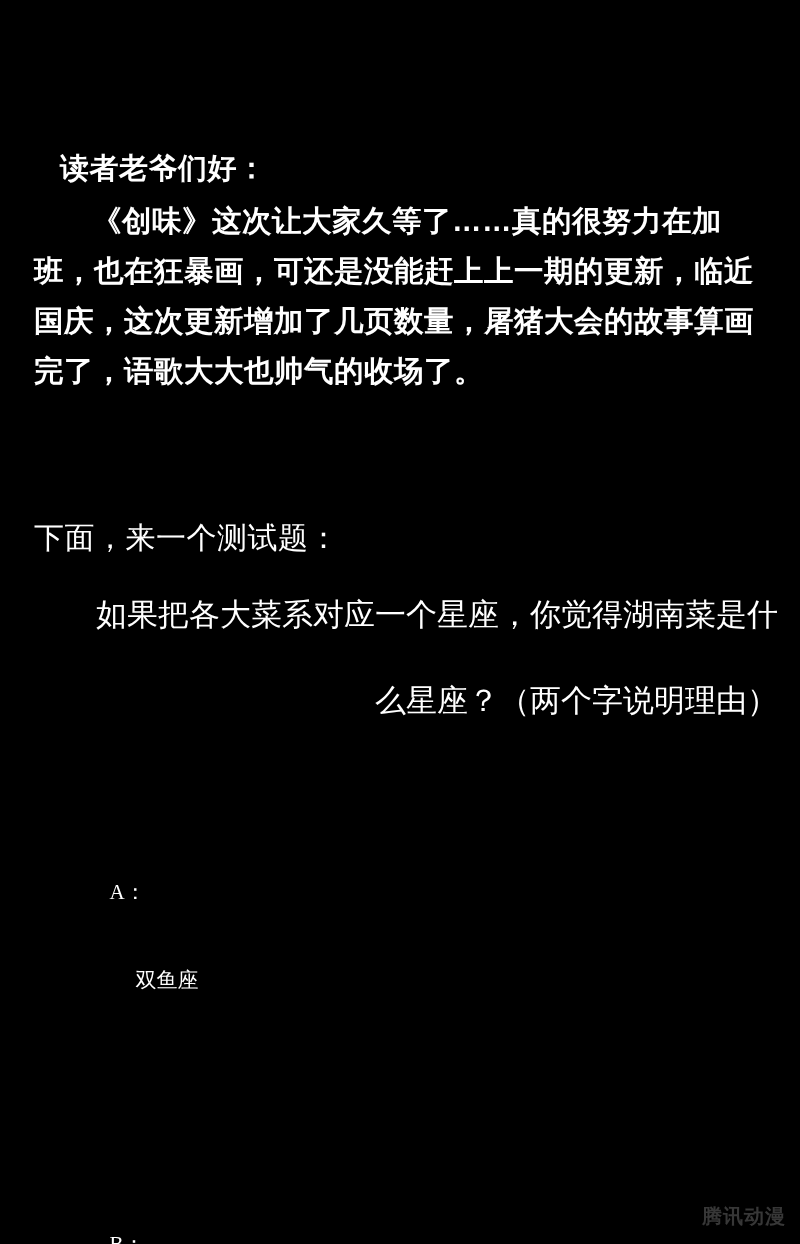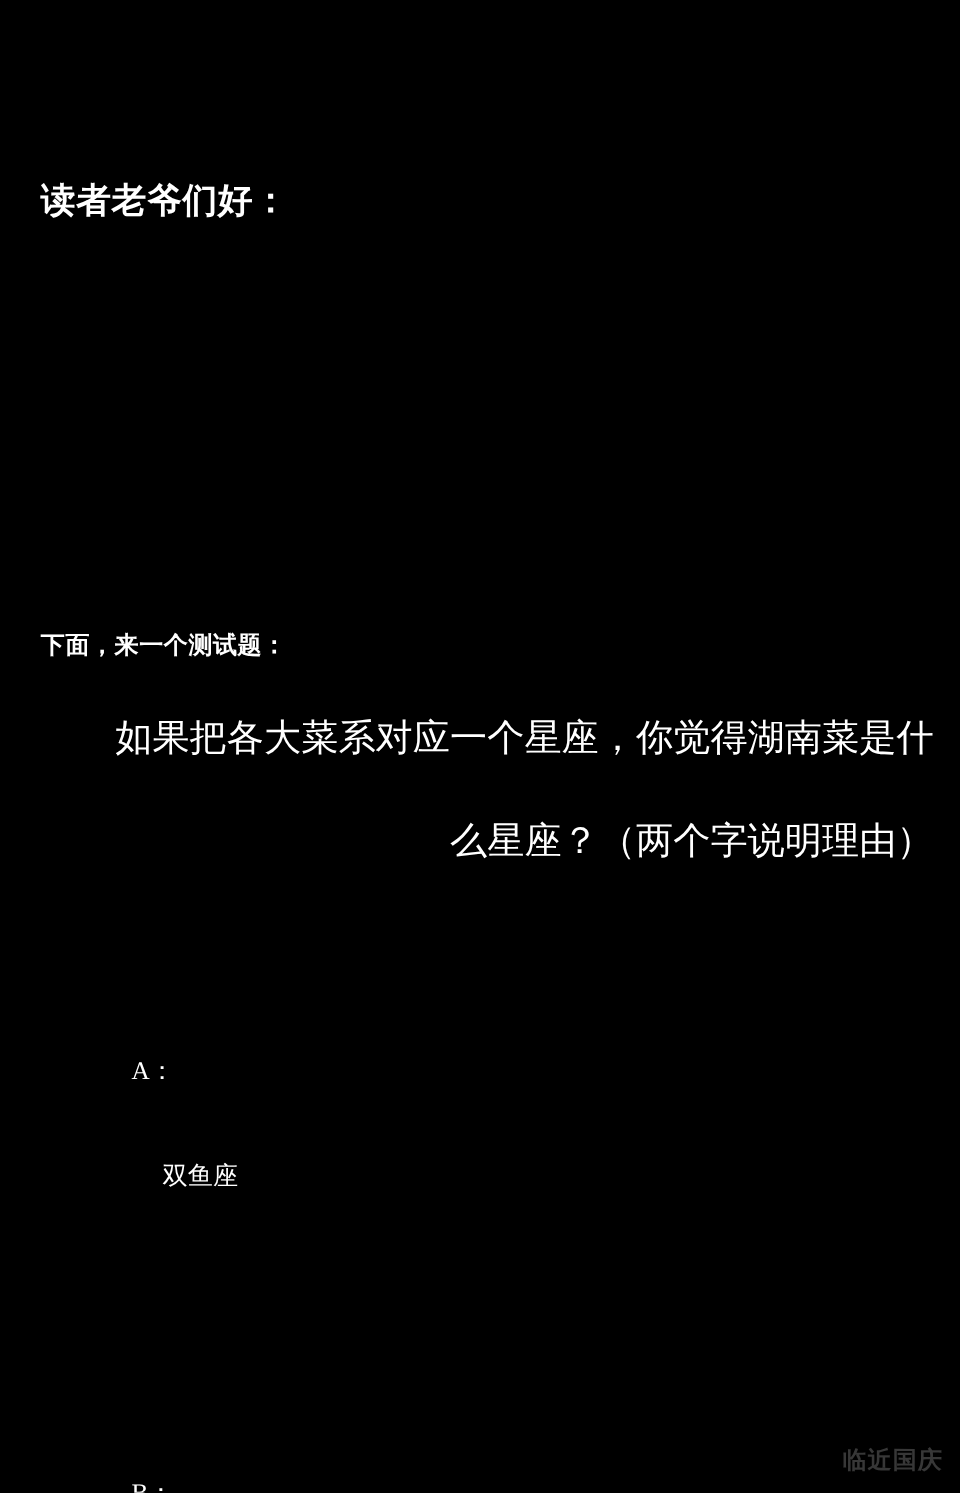--- a/index.html
+++ b/index.html
@@ -27,20 +27,21 @@
     top: 148px;
     width: 740px;
   }
   .greeting-title {
     font-family: "Liberation Sans", sans-serif;
     font-weight: bold;
     font-size: 29px;
     line-height: 40px;
     letter-spacing: 0.5px;
     color: #ffffff;
+    margin-left: 26px;
   }
   .greeting-body {
     font-family: "Liberation Sans", sans-serif;
     font-weight: bold;
     font-size: 29.5px;
     line-height: 50px;
     letter-spacing: 0.5px;
     color: #ffffff;
     text-indent: 58px;
     margin-top: 8px;
@@ -48,22 +49,22 @@
   }
 
   .block-quiz {
     position: absolute;
     left: 34px;
     top: 518px;
     width: 744px;
   }
   .quiz-title {
     font-family: "Liberation Sans", sans-serif;
-    font-weight: bold;
-    font-size: 20px;
+    font-weight: normal;
+    font-size: 30px;
     line-height: 40px;
     letter-spacing: 0.5px;
     color: #ffffff;
   }
   .quiz-question {
     font-family: "Liberation Serif", serif;
     font-size: 31px;
     line-height: 86px;
     color: #ffffff;
     text-indent: 48px;
@@ -104,34 +105,35 @@
     opacity: 0.95;
   }
 </style>
 </head>
 <body>
 
 <div class="page">
 
   <div class="block-greeting">
     <div class="greeting-title">读者老爷们好：</div>
+    <div class="greeting-body">《创味》这次让大家久等了……真的很努力在加班，也在狂暴画，可还是没能赶上上一期的更新，临近国庆，这次更新增加了几页数量，屠猪大会的故事算画完了，语歌大大也帅气的收场了。</div>
   </div>
 
   <div class="block-quiz">
     <div class="quiz-title">下面，来一个测试题：</div>
     <div class="quiz-question">如果把各大菜系对应一个星座，你觉得湖南菜是什么星座？（两个字说明理由）</div>
   </div>
 
   <div class="options">
     <div class="option-row">
       <span class="option-key">A：</span>
       <span class="option-text" style="margin-left:26px;">双鱼座</span>
     </div>
     <div class="option-row">
       <span class="option-key">B：</span>
       
     </div>
 
   </div>
 
-  <div class="watermark">临近国庆</div>
+  <div class="watermark">腾讯动漫</div>
 
 </div>
 
 </body></html>

